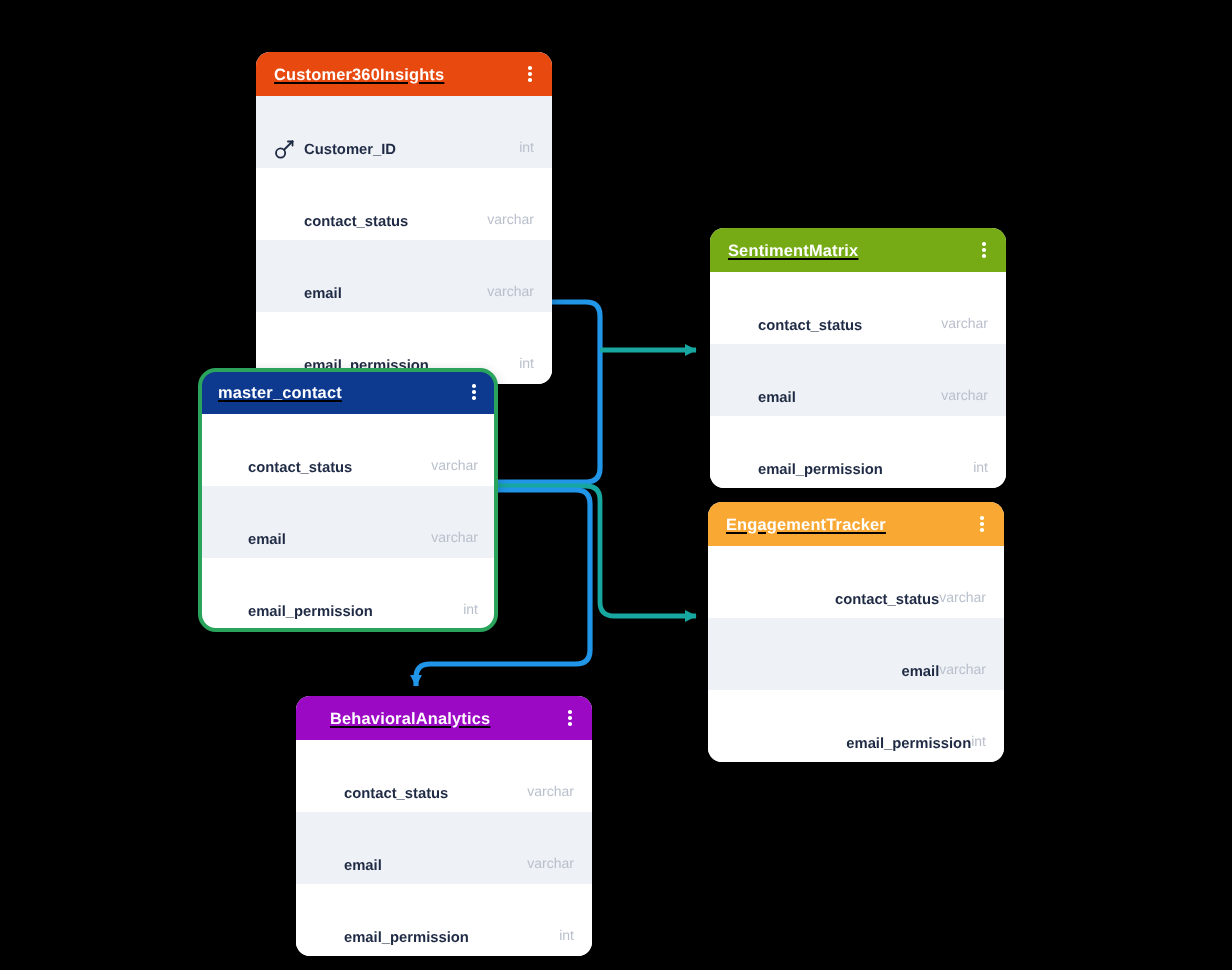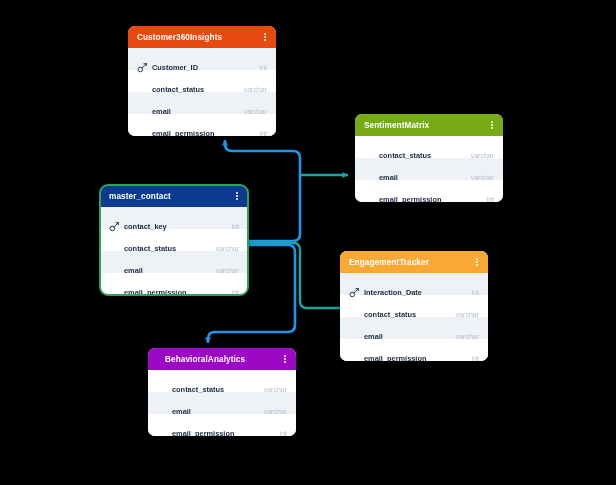--- a/index.html
+++ b/index.html
@@ -36,20 +36,21 @@
     outline-offset: -1px;
     border-radius: 8px;
   }
   .card-header {
     height: 22px;
     display: flex;
     align-items: center;
     justify-content: space-between;
     padding: 0 8px 0 9px;
     box-sizing: border-box;
+    text-decoration: underline;
   }
   .card-title {
     color: #ffffff;
     font-size: 8.2px;
     font-weight: bold;
     letter-spacing: 0.1px;
     white-space: nowrap;
   }
   .kebab {
     display: flex;
@@ -59,21 +60,21 @@
     padding: 2px 2px;
   }
   .kebab i {
     display: block;
     width: 1.8px;
     height: 1.8px;
     border-radius: 50%;
     background: #ffffff;
   }
   .field-row {
-    height: 22px;
+    height: 36px;
     display: flex;
     align-items: center;
     padding: 16px 9px 0 9px;
     box-sizing: border-box;
     background: #ffffff;
   }
   .field-row.alt {
     background: #eef1f5;
   }
   .key-slot {
@@ -190,68 +191,44 @@
       </div>
       <div class="table-card selected" style="left: 100px; top: 185px;">
         <div class="card-header" style="background: rgb(13, 58, 143);">
           <span class="card-title">master_contact</span>
           <div class="kebab">
             <i></i>
             <i></i>
             <i></i>
           </div>
         </div>
-        <div class="field-row alt">
-          <span class="key-slot">
-            <svg width="11" height="11" viewBox="0 0 12 12" class="key-icon">
-              <circle cx="3.6" cy="8.2" r="2.5" fill="none" stroke="#1f2a44" stroke-width="1"></circle>
-              <path d="M5.5,6.4 L10,1.9" stroke="#1f2a44" stroke-width="1" fill="none" stroke-linecap="round"></path>
-              <path d="M7.6,1.9 L10.2,1.9" stroke="#1f2a44" stroke-width="1" stroke-linecap="round"></path>
-              <path d="M10.1,1.9 L10.1,4.1" stroke="#1f2a44" stroke-width="1" stroke-linecap="round"></path>
-            </svg>
-          </span>
-          <span class="field-name">contact_key</span>
-          <span class="field-type">int</span>
-        </div>
-        <div class="field-row">
-          <span class="key-slot"></span>
-          <span class="field-name">contact_status</span>
-          <span class="field-type">varchar</span>
-        </div>
-        <div class="field-row alt">
-          <span class="key-slot"></span>
-          <span class="field-name">email</span>
-          <span class="field-type">varchar</span>
-        </div>
-        <div class="field-row">
-          <span class="key-slot"></span>
-          <span class="field-name">email_permission</span>
-          <span class="field-type">int</span>
-        </div>
-      </div>
-      <div class="table-card" style="left: 340px; top: 251px;">
+        <div class="field-row">
+          <span class="key-slot"></span>
+          <span class="field-name">contact_status</span>
+          <span class="field-type">varchar</span>
+        </div>
+        <div class="field-row alt">
+          <span class="key-slot"></span>
+          <span class="field-name">email</span>
+          <span class="field-type">varchar</span>
+        </div>
+        <div class="field-row">
+          <span class="key-slot"></span>
+          <span class="field-name">email_permission</span>
+          <span class="field-type">int</span>
+        </div>
+      </div>
+      <div class="table-card" style="left: 354px; top: 251px; text-align: right;">
         <div class="card-header" style="background: rgb(249, 168, 51);">
           <span class="card-title">EngagementTracker</span>
           <div class="kebab">
             <i></i>
             <i></i>
             <i></i>
           </div>
-        </div>
-        <div class="field-row alt">
-          <span class="key-slot">
-            <svg width="11" height="11" viewBox="0 0 12 12" class="key-icon">
-              <circle cx="3.6" cy="8.2" r="2.5" fill="none" stroke="#1f2a44" stroke-width="1"></circle>
-              <path d="M5.5,6.4 L10,1.9" stroke="#1f2a44" stroke-width="1" fill="none" stroke-linecap="round"></path>
-              <path d="M7.6,1.9 L10.2,1.9" stroke="#1f2a44" stroke-width="1" stroke-linecap="round"></path>
-              <path d="M10.1,1.9 L10.1,4.1" stroke="#1f2a44" stroke-width="1" stroke-linecap="round"></path>
-            </svg>
-          </span>
-          <span class="field-name">Interaction_Date</span>
-          <span class="field-type">int</span>
         </div>
         <div class="field-row">
           <span class="key-slot"></span>
           <span class="field-name">contact_status</span>
           <span class="field-type">varchar</span>
         </div>
         <div class="field-row alt">
           <span class="key-slot"></span>
           <span class="field-name">email</span>
           <span class="field-type">varchar</span>

